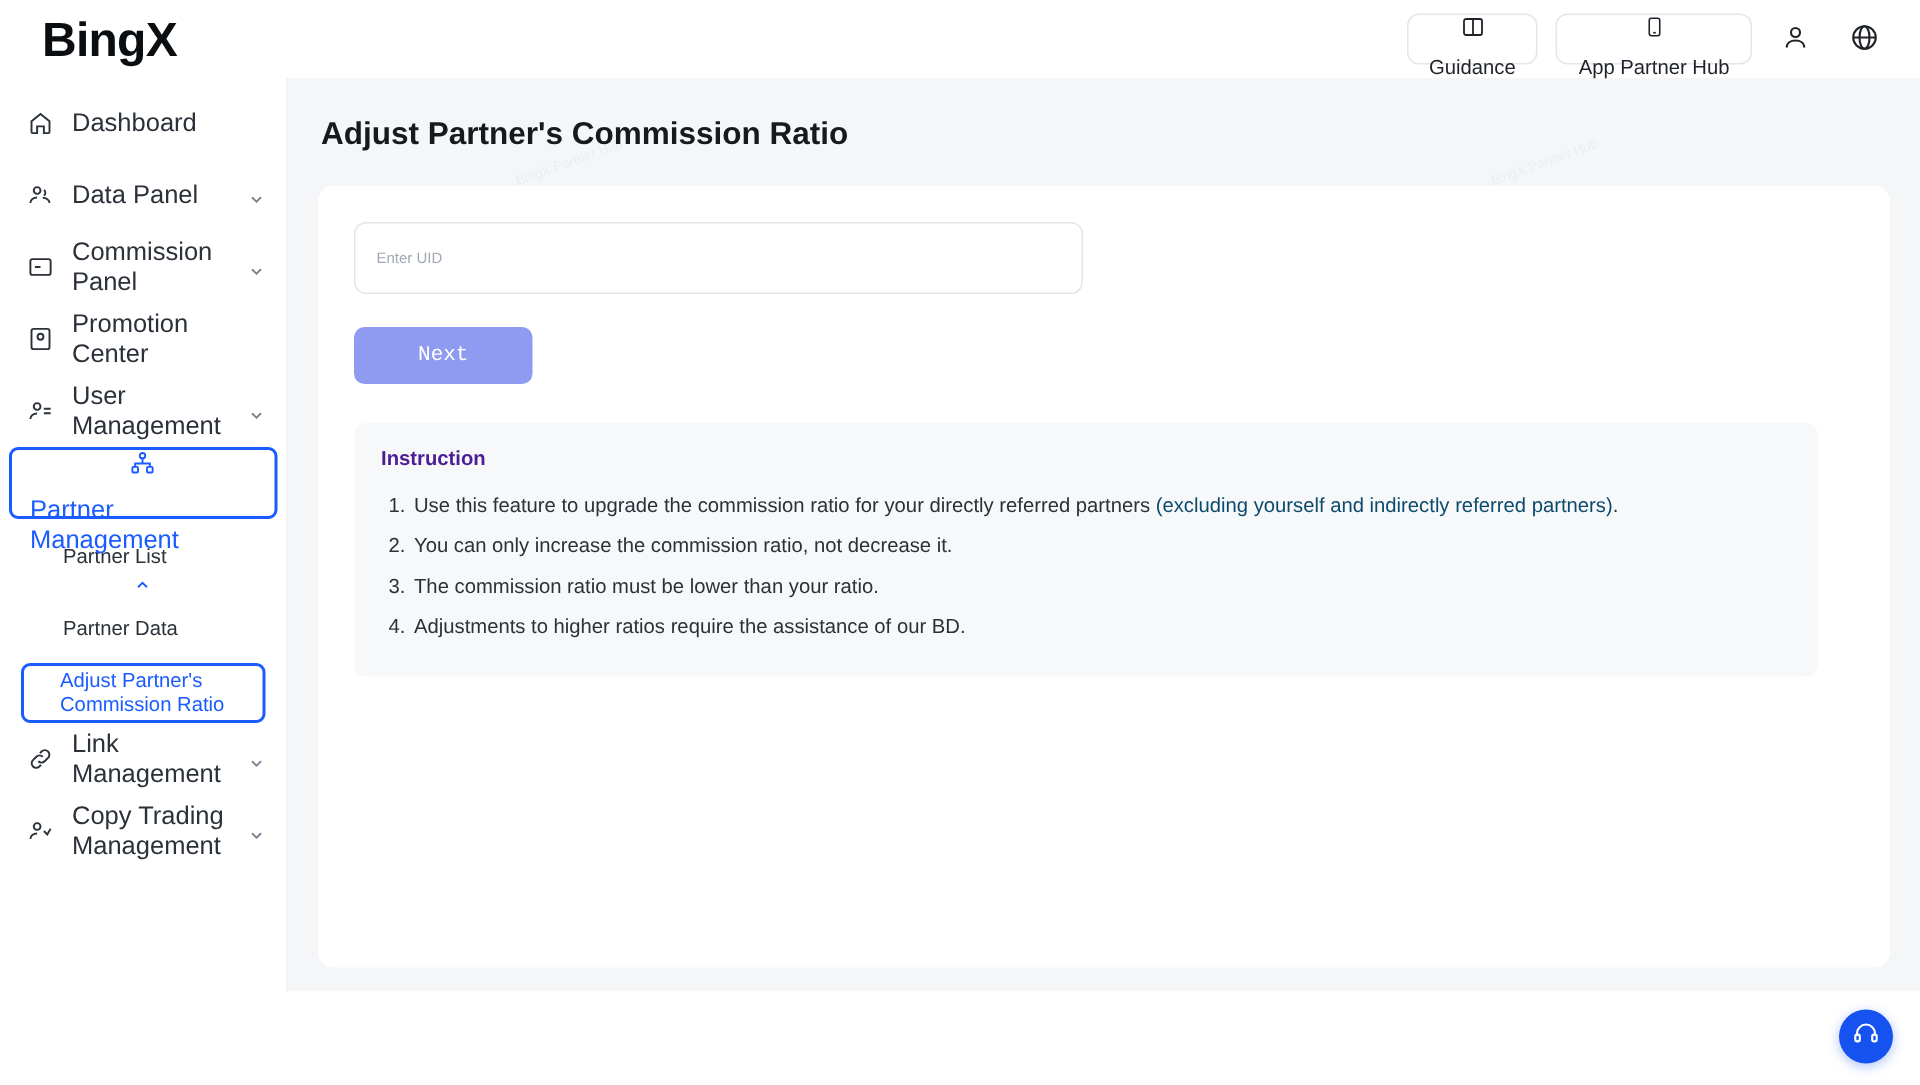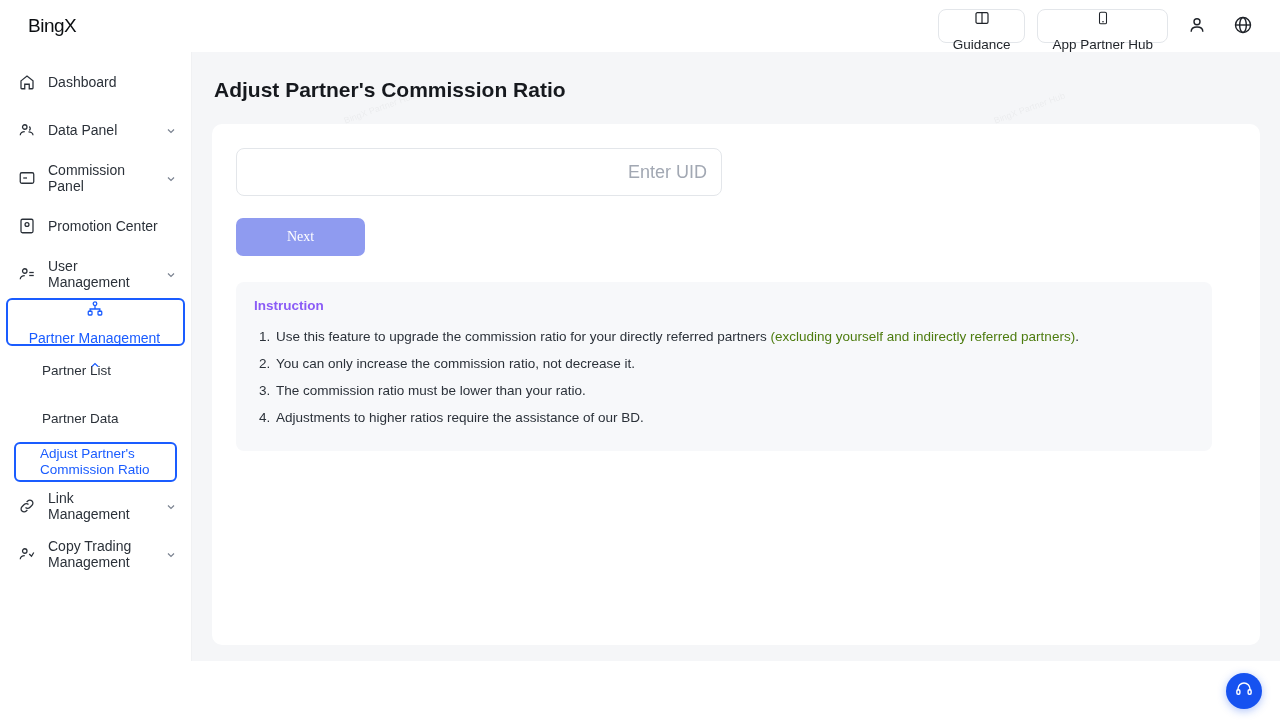--- a/index.html
+++ b/index.html
@@ -16,21 +16,21 @@
   
   .header {
     height: 52px; min-height: 52px;
     background: #ffffff;
     display: flex; align-items: center;
     padding: 0 20px 0 28px;
     position: relative;
     z-index: 5;
   }
   .logo {
-    font-size: 19px; font-weight: normal; letter-spacing: -0.5px;
+    font-size: 32px; font-weight: bold; letter-spacing: -0.5px;
     color: #0b0e11;
   }
   .header-right { margin-left: auto; display: flex; align-items: center; gap: 12px; }
   .hdr-btn {
     display: inline-flex; align-items: center; gap: 8px;
     height: 34px; padding: 0 14px;
     border: 1px solid #e3e6ea; border-radius: 8px;
     background: #fff; font-size: 13.5px; color: #1f2329;
     cursor: pointer;
     flex-direction: column;
@@ -50,21 +50,21 @@
     border-right: 1px solid #f0f1f3;
     padding: 6px 0 10px 0;
     overflow: hidden;
     position: relative;
   }
   .nav-item {
     display: flex; align-items: center;
     gap: 12px;
     padding: 0 14px 0 18px;
     height: 48px;
-    font-size: 14px;
+    font-size: 17px;
     color: #2b3139;
     cursor: pointer;
     position: relative;
   }
   .nav-item .nav-ico {
     width: 18px; height: 18px; flex: 0 0 18px;
     display: flex; align-items: center; justify-content: center;
     color: #2b3139;
   }
   .nav-item .nav-label { flex: 1; line-height: 1.15; }
@@ -116,54 +116,53 @@
     background: #ffffff;
     border-radius: 10px;
     height: 521px;
     padding: 24px 24px 0 24px;
     position: relative;
   }
   .uid-input {
     width: 486px; height: 48px;
     border: 1px solid #e3e6ea; border-radius: 8px;
     padding: 0 14px;
-    font-size: 18px; color: #1f2329;
+    font-size: 10px; color: #1f2329;
     background: #fff;
     outline: none;
     font-family: "Liberation Sans", sans-serif;
-    text-align: right;
   }
   .uid-input::placeholder { color: #a2a8b3; }
   .next-btn {
     margin-top: 22px;
-    width: 129px; height: 38px;
+    width: 119px; height: 38px;
     background: #8f9bf0; color: #ffffff;
     border: none; border-radius: 7px;
     font-size: 14px; cursor: pointer;
     display: block;
-    font-family: Liberation Serif, serif;
+    font-family: Liberation Mono, monospace;
     text-align: center;
   }
   .instruction {
     margin-top: 26px;
     background: #f7f8fa;
     border-radius: 8px;
     padding: 16px 18px 20px 18px;
     width: calc(100% - 24px);
     max-width: 1000px;
   }
   .instruction h4 {
-    margin: 0 0 10px 0; font-size: 13.5px; font-weight: bold; color: #8b5cf6;
+    margin: 0 0 10px 0; font-size: 13.5px; font-weight: bold; color: #4c1d95;
   }
   .instruction ol {
     margin: 0; padding-left: 20px;
     font-size: 13.5px; color: #2b3139; line-height: 2.0;
   }
   .instruction li { padding-left: 2px; }
-  .warn { color: #4d7c0f; margin-top: 28px; }
+  .warn { color: #0c4a6e; margin-top: 28px; }
 
   
   .wm {
     position: absolute;
     color: rgba(0,0,0,0.045);
     font-size: 9px;
     transform: rotate(-20deg);
     pointer-events: none;
     user-select: none;
     white-space: nowrap;

